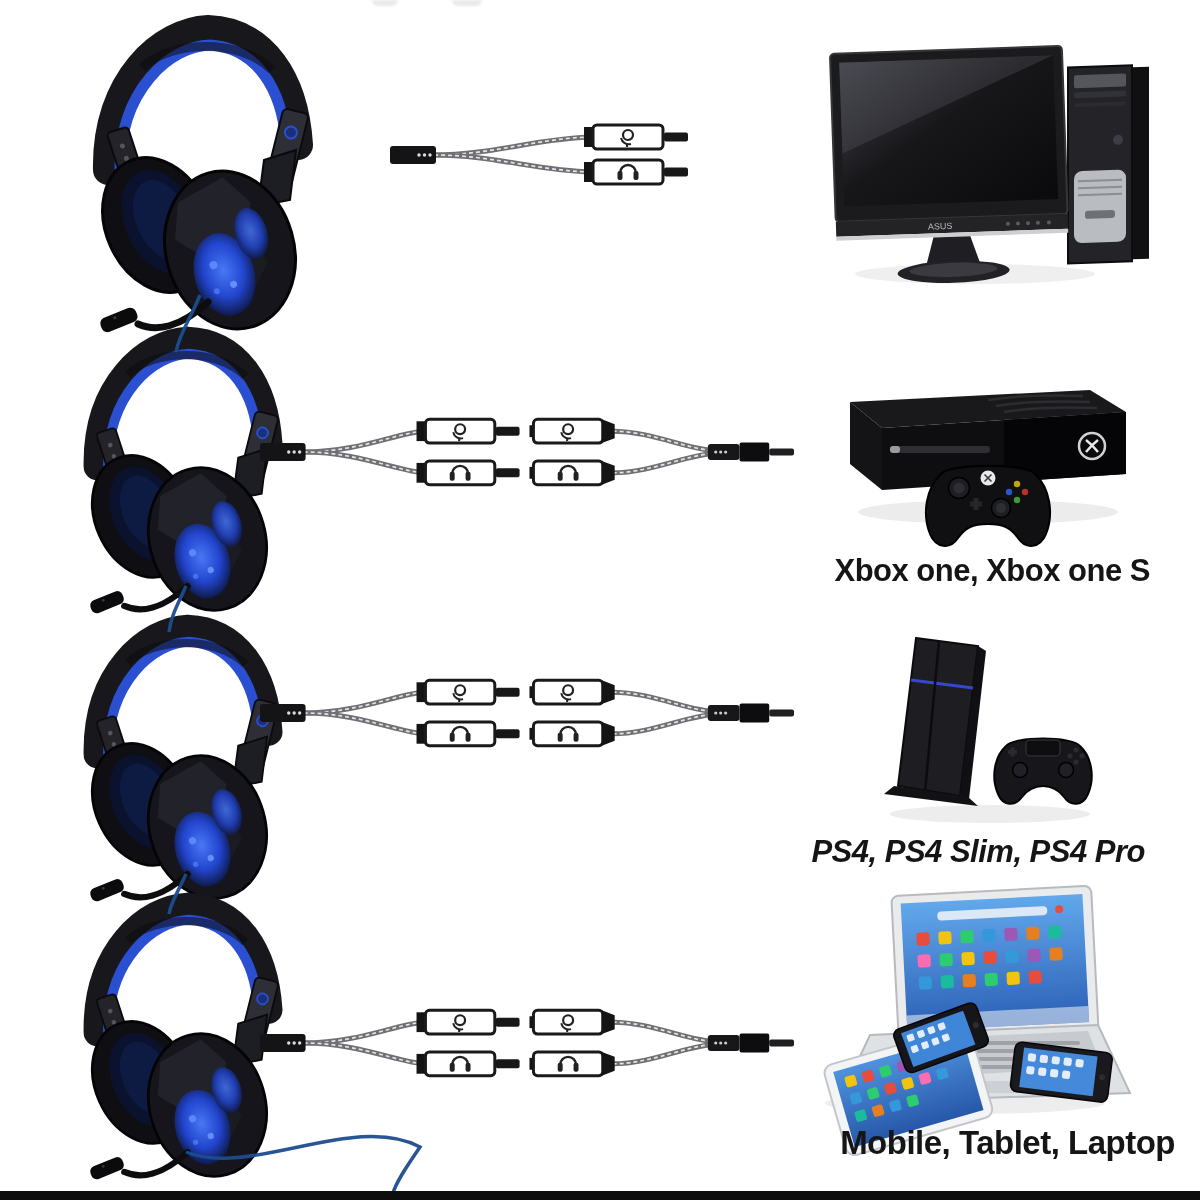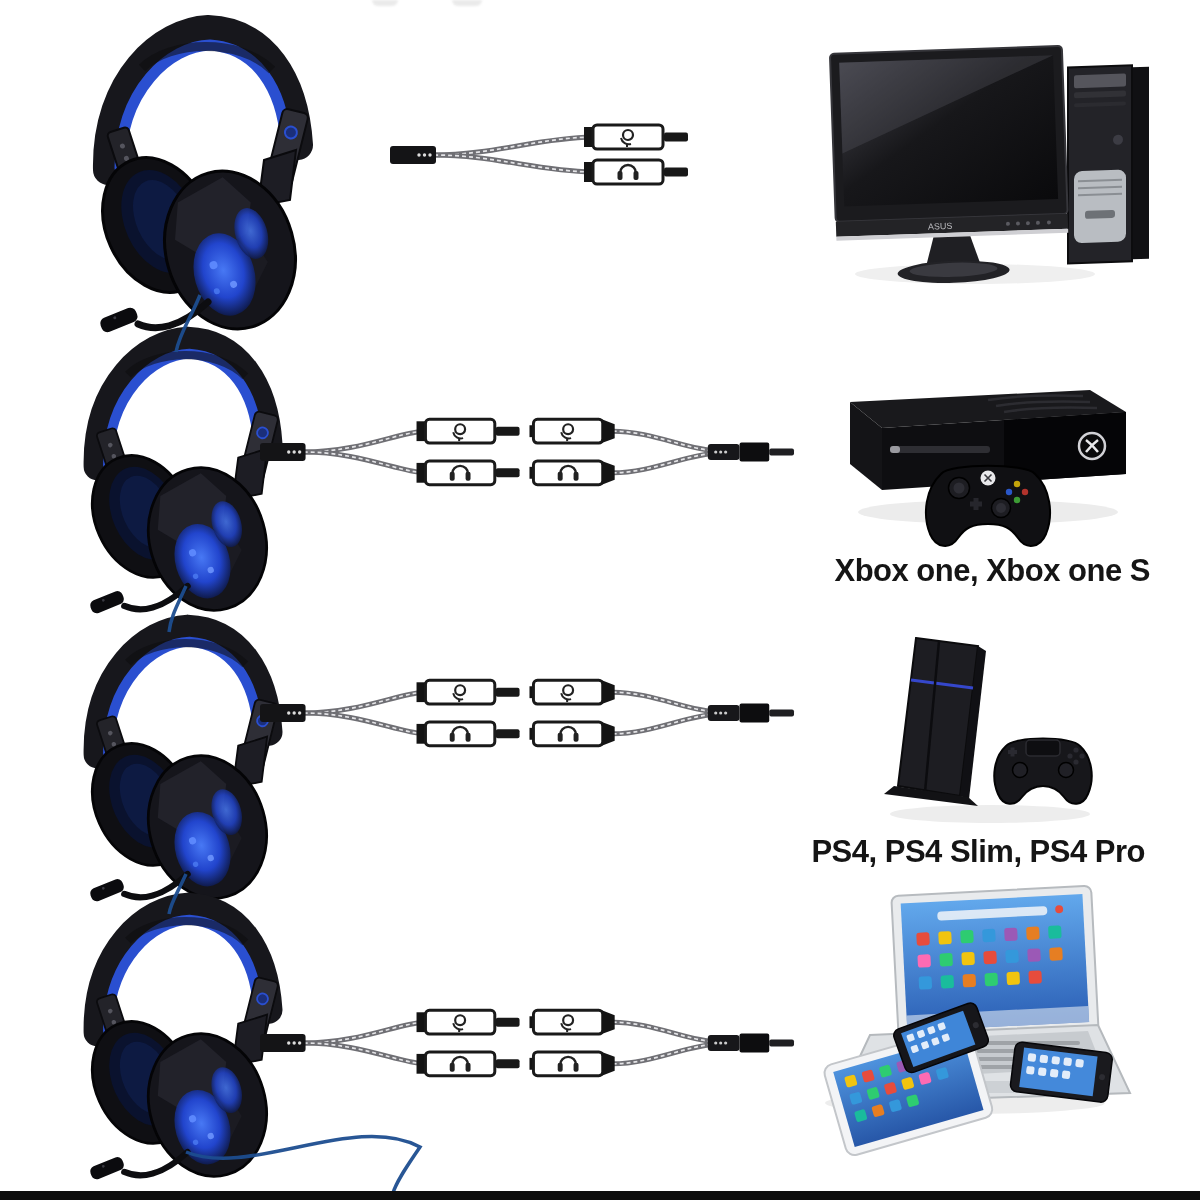--- a/index.html
+++ b/index.html
@@ -303,21 +303,21 @@
       <circle cx="186" cy="142" r="7.5" fill="#202026" stroke="#000" stroke-width="1.5"></circle>
       <path d="M 128 124 h 9 M 132.5 119.5 v 9" stroke="#2a2a31" stroke-width="4"></path>
       <g fill="#2a2a31">
           <circle cx="196" cy="122" r="2.6"></circle>
           <circle cx="202" cy="128" r="2.6"></circle>
           <circle cx="190" cy="128" r="2.6"></circle>
           <circle cx="196" cy="134" r="2.6"></circle>
         </g>
     </g>
   </svg>
-  <div class="abs device-label" style="left:800px;top:834px;width:345px;">PS4, PS4 Slim, PS4 Pro</div>
+  <div class="abs device-label" style="left:800px;top:834px;width:345px;font-style:italic;">PS4, PS4 Slim, PS4 Pro</div>
 
   <svg class="abs" style="left:800px;top:885px;" width="330" height="235" viewBox="0 0 330 235">
     <ellipse cx="165" cy="218" rx="140" ry="11" fill="#ededed"></ellipse>
 
     <g transform="rotate(-3 190 80)">
       <rect x="95" y="6" width="200" height="146" rx="7" fill="#e9ebed" stroke="#b7bbbf" stroke-width="2"></rect>
       <rect x="104" y="14" width="182" height="128" fill="url(#wallGrad)"></rect>
       <rect x="140" y="24" width="110" height="9" rx="4" fill="#f2f5f8" opacity="0.85"></rect>
       <circle cx="262" cy="28" r="4" fill="#e74c3c"></circle>
       <g>
@@ -404,15 +404,16 @@
           <rect x="262" y="172" width="8" height="8" rx="2"></rect>
         <rect x="274" y="172" width="8" height="8" rx="2"></rect>
         <rect x="226" y="185" width="8" height="8" rx="2"></rect>
           <rect x="238" y="185" width="8" height="8" rx="2"></rect>
         <rect x="250" y="185" width="8" height="8" rx="2"></rect>
           <rect x="262" y="185" width="8" height="8" rx="2"></rect>
       </g>
       <circle cx="302" cy="187" r="3" fill="#2c2c32"></circle>
     </g>
   </svg>
+  <div class="abs device-label" style="left:830px;top:1124px;width:345px;font-size:33px;">Mobile, Tablet, Laptop</div>
 
   <div class="abs" id="bottom-bar"></div>
 </div>
 
 </body></html>

